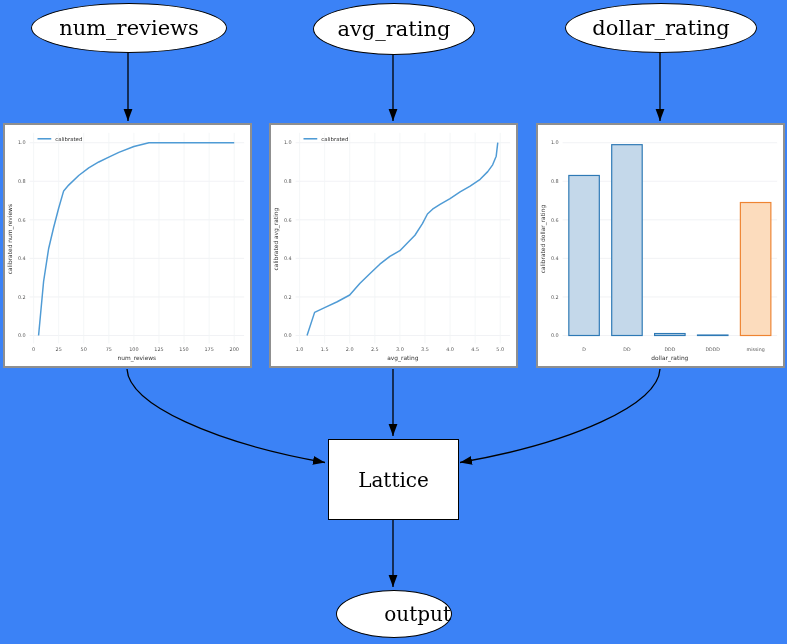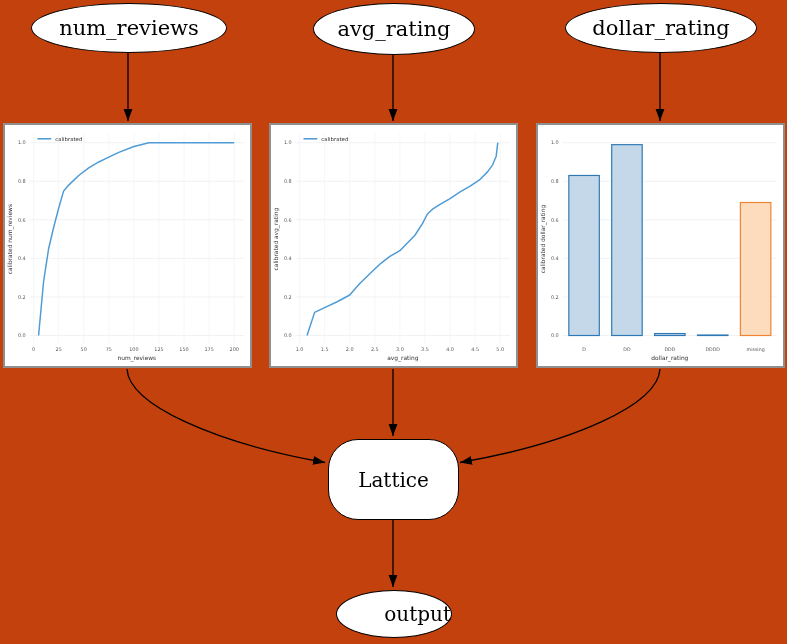--- a/index.html
+++ b/index.html
@@ -1,16 +1,16 @@
 <!DOCTYPE html>
 <html><head>
 <meta charset="utf-8">
 <style>
   html,body{margin:0;padding:0;background:#ffffff;}
-  #canvas{position:relative;width:787px;height:644px;background:#c2410c;
+  #canvas{position:relative;width:787px;height:644px;background:#3b82f6;
           font-family:"DejaVu Sans",sans-serif;overflow:hidden;}
   #edges{position:absolute;left:0;top:0;z-index:0;}
   .gv-node{position:absolute;display:flex;align-items:center;justify-content:center;
            background:#fff;border:1.5px solid #000;z-index:2;
            font-family:"DejaVu Serif",serif;color:#000;}
   .ellipse{border-radius:50%;}
   .gv-node span{white-space:nowrap;}
   .panel{position:absolute;width:249px;height:245px;background:#fff;
          border:2px solid #8f8f8f;box-sizing:border-box;z-index:1;}
   .panel svg{display:block;}
@@ -163,21 +163,21 @@
           <rect x="162.1" y="213.5" width="31" height="0.5" fill="#c4d8ea" stroke="#2e79b5" stroke-width="1.2"></rect>
           <text x="177.6" y="229.5" font-size="4.8" fill="#555" text-anchor="middle">DDDD</text>
           <rect x="205.7" y="78.8" width="31" height="135.2" fill="#fcdcbd" stroke="#ee8432" stroke-width="1.2"></rect>
           <text x="221.20000000000002" y="229.5" font-size="4.8" fill="#555" text-anchor="middle">missing</text>
         </g>
         <text x="134" y="238.5" font-size="6" fill="#333" text-anchor="middle">dollar_rating</text>
         <text transform="translate(7,116) rotate(-90)" font-size="6" fill="#333" text-anchor="middle">calibrated dollar_rating</text>
       </svg>
   </div>
 
-  <div class="gv-node" style="left:328px;top:439px;width:129px;height:79px;font-size:20px;border-radius:30px;">
+  <div class="gv-node" style="left:328px;top:439px;width:129px;height:79px;font-size:20px;">
     <span>Lattice</span>
   </div>
 
   <div class="gv-node ellipse" style="left:336px;top:590px;width:114px;height:46px;font-size:20px;justify-content:flex-end;">
     <span>output</span>
   </div>
 
 </div>
 
 </body></html>

